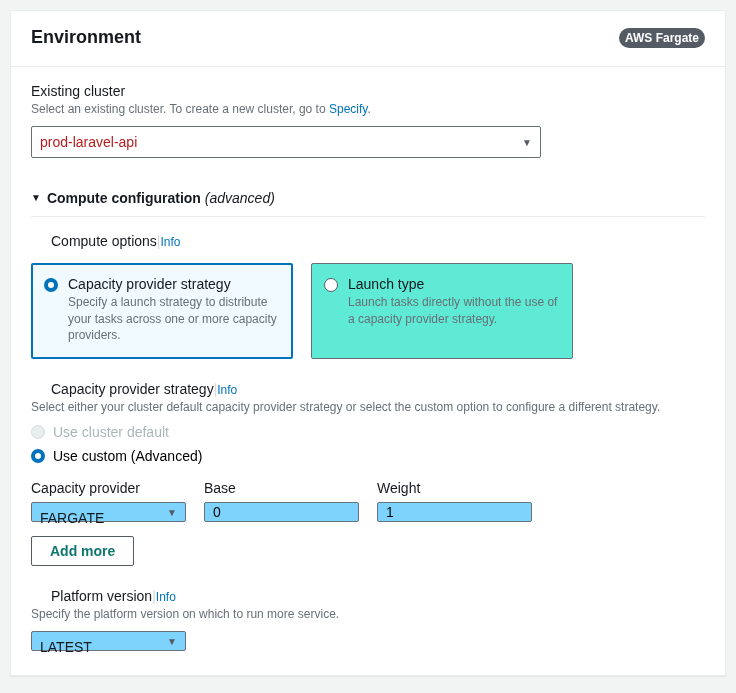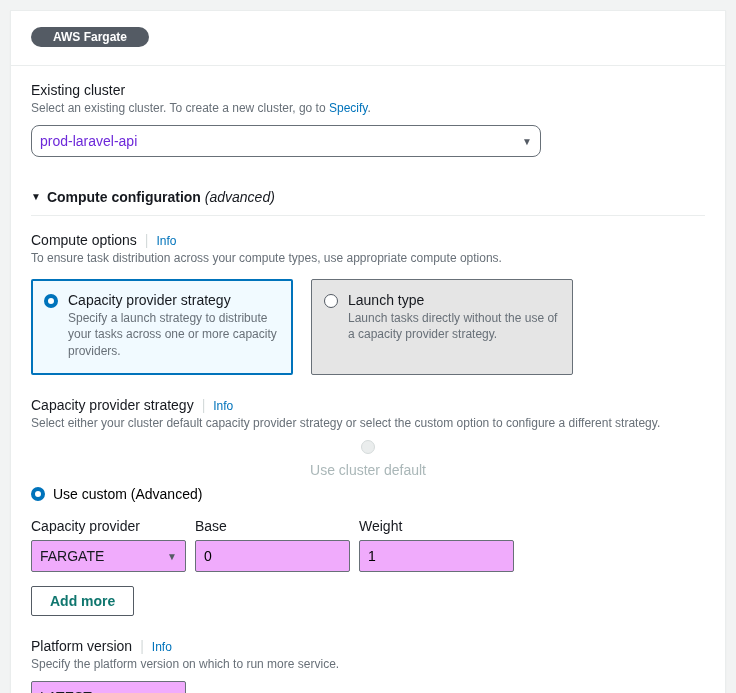--- a/index.html
+++ b/index.html
@@ -27,21 +27,21 @@
   .panel-title {
     font-size: 18px;
     font-weight: 700;
     color: #16191f;
   }
   .badge {
     background: #545b64;
     color: #ffffff;
     font-size: 12px;
     font-weight: 700;
-    padding: 3px 22px;
+    padding: 3px 6px;
     border-radius: 14px;
   }
   .panel-body {
     padding: 16px 20px 24px;
   }
   .field-label {
     font-size: 14px;
     color: #16191f;
     margin-bottom: 2px;
   }
@@ -58,25 +58,25 @@
   }
   .select-wrap {
     position: relative;
     width: 510px;
   }
   .select {
     width: 100%;
     height: 32px;
     line-height: 30px;
     border: 1px solid #687078;
-    border-radius: 8px;
+    border-radius: 2px;
     background: #ffffff;
     padding: 0 28px 0 8px;
     font-size: 14px;
-    color: #6d28d9;
+    color: #b91c1c;
     cursor: pointer;
     position: relative;
   }
   .select-caret {
     position: absolute;
     right: 9px;
     top: 50%;
     transform: translateY(-50%);
     color: #545b64;
     font-size: 10px;
@@ -97,37 +97,38 @@
   }
   .expander .caret {
     font-size: 10px;
     color: #16191f;
   }
   .expander .ital { font-style: italic; }
   .expander .bold { font-weight: 700; }
   .label-row {
     display: flex;
     align-items: baseline;
-    gap: 8px;
+    gap: 0;
     margin-top: 16px;
+    margin-left: 20px;
   }
   .label-row .sep {
     color: #d5dbdb;
   }
   .tile-row {
     display: flex;
     gap: 18px;
     margin-top: 12px;
   }
   .tile {
     flex: 0 0 262px;
     border: 1px solid #687078;
     border-radius: 2px;
     padding: 12px 12px 14px 12px;
-    background: #e5e5e5;
+    background: #5eead4;
     cursor: pointer;
     display: flex;
     gap: 10px;
   }
   .tile.selected {
     border: 2px solid #0073bb;
     background: #f1faff;
     padding: 11px 11px 13px 11px;
   }
   .tile .radio {
@@ -152,57 +153,57 @@
     color: #687078;
     line-height: 1.4;
   }
   .radio-row {
     display: flex;
     align-items: center;
     gap: 8px;
     margin-top: 8px;
     cursor: pointer;
   }
-  .radio-row.disabled { cursor: default; flex-direction: column; }
+  .radio-row.disabled { cursor: default; }
   .radio-circ {
     width: 14px; height: 14px;
     border-radius: 50%;
     flex-shrink: 0;
     background: #ffffff;
     border: 1px solid #545b64;
   }
   .radio-row.disabled .radio-circ {
     border: 1px solid #d5dbdb;
     background: #eaeded;
   }
   .radio-row.disabled .radio-label {
     color: #aab7b8;
   }
   .radio-row.selected .radio-circ {
     border: 4px solid #0073bb;
   }
   .radio-label { font-size: 14px; color: #000000; }
   .triple-row {
     display: flex;
-    gap: 9px;
+    gap: 18px;
     margin-top: 16px;
   }
   .col .col-label {
     font-size: 14px;
     color: #16191f;
     margin-bottom: 6px;
   }
   .input {
-    height: 32px;
+    height: 20px;
     line-height: 30px;
     border: 1px solid #687078;
     border-radius: 2px;
     padding: 0 8px;
     font-size: 14px;
-    background: #f0abfc;
+    background: #7dd3fc;
   }
   .input.sm { width: 155px; }
   .input.select-like { position: relative; padding-right: 26px; cursor: pointer; }
   .btn {
     display: inline-block;
     border: 1px solid #545b64;
     border-radius: 2px;
     background: #ffffff;
     color: #0f766e;
     font-weight: 700;
@@ -212,20 +213,21 @@
     margin-top: 14px;
   }
   .mt16 { margin-top: 22px; }
 </style>
 </head>
 <body>
 
 <div class="panel">
 
   <div class="panel-header">
+    <div class="panel-title">Environment</div>
     <div class="badge">AWS Fargate</div>
   </div>
 
   <div class="panel-body">
 
     
     <div class="field-label">Existing cluster</div>
     <div class="help-text">
       <span>Select an existing cluster. To create a new cluster, go to </span><a href="#">Specify</a><span>.</span>
     </div>
@@ -243,21 +245,20 @@
         <span class="ital">(advanced)</span>
       </span>
     </div>
 
     
     <div class="label-row">
       <span class="field-label">Compute options</span>
       <span class="sep">|</span>
       <a href="#" class="info-link">Info</a>
     </div>
-    <div class="help-text">To ensure task distribution across your compute types, use appropriate compute options.</div>
 
     <div class="tile-row">
       <div class="tile selected">
         <div class="radio"></div>
         <div>
           <div class="tile-title">Capacity provider strategy</div>
           <div class="tile-desc">Specify a launch strategy to distribute your tasks across one or more capacity providers.</div>
         </div>
       </div>
       <div class="tile">

